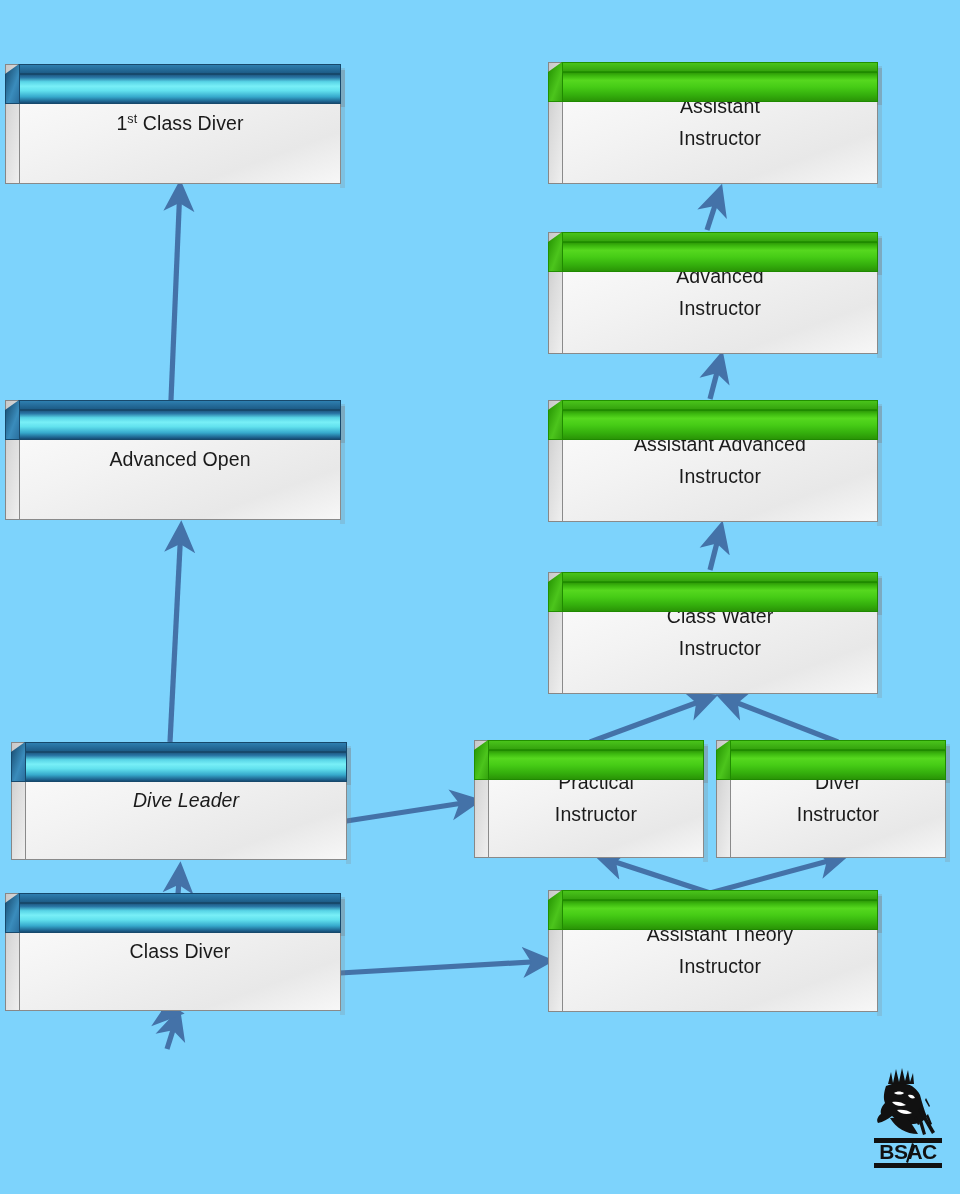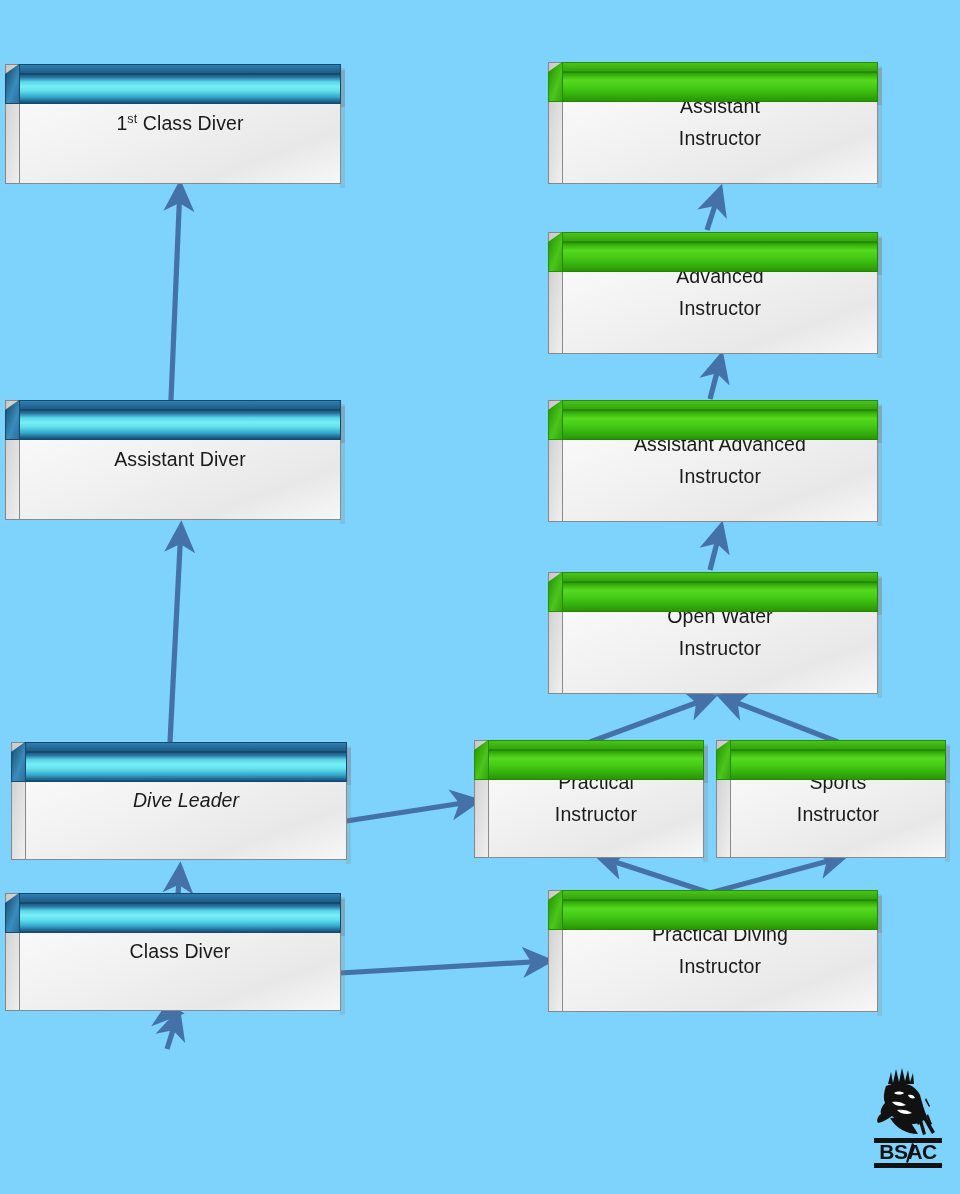--- a/index.html
+++ b/index.html
@@ -210,21 +210,21 @@
       <div class="cap-top"></div>
       <div class="cap-front"></div>
       <div class="cap-left"></div>
     </div>
   </div>
 
   <div class="node blue" style="left:5px; top:400px; width:336px; height:120px;">
     <div class="body-shadow"></div>
     <div class="body-side"></div>
     <div class="body-face">
-      <div class="label-line">Assistant Diver</div>
+      <div class="label-line">Advanced Open</div>
     </div>
     <div class="cap">
       <div class="cap-shadow"></div>
       <div class="cap-top"></div>
       <div class="cap-front"></div>
       <div class="cap-left"></div>
     </div>
   </div>
 
   <div class="node blue" style="left:11px; top:742px; width:336px; height:118px;font-style:italic;">
@@ -298,21 +298,21 @@
       <div class="cap-top"></div>
       <div class="cap-front"></div>
       <div class="cap-left"></div>
     </div>
   </div>
 
   <div class="node green" style="left:548px; top:572px; width:330px; height:122px;">
     <div class="body-shadow"></div>
     <div class="body-side"></div>
     <div class="body-face">
-      <div class="label-line">Open Water</div>
+      <div class="label-line">Class Water</div>
       <div class="label-line">Instructor</div>
     </div>
     <div class="cap">
       <div class="cap-shadow"></div>
       <div class="cap-top"></div>
       <div class="cap-front"></div>
       <div class="cap-left"></div>
     </div>
   </div>
 
@@ -328,36 +328,36 @@
       <div class="cap-top"></div>
       <div class="cap-front"></div>
       <div class="cap-left"></div>
     </div>
   </div>
 
   <div class="node green" style="left:716px; top:740px; width:230px; height:118px;">
     <div class="body-shadow"></div>
     <div class="body-side"></div>
     <div class="body-face">
-      <div class="label-line">Sports</div>
+      <div class="label-line">Diver</div>
       <div class="label-line">Instructor</div>
     </div>
     <div class="cap">
       <div class="cap-shadow"></div>
       <div class="cap-top"></div>
       <div class="cap-front"></div>
       <div class="cap-left"></div>
     </div>
   </div>
 
   <div class="node green" style="left:548px; top:890px; width:330px; height:122px;">
     <div class="body-shadow"></div>
     <div class="body-side"></div>
     <div class="body-face">
-      <div class="label-line">Practical Diving</div>
+      <div class="label-line">Assistant Theory</div>
       <div class="label-line">Instructor</div>
     </div>
     <div class="cap">
       <div class="cap-shadow"></div>
       <div class="cap-top"></div>
       <div class="cap-front"></div>
       <div class="cap-left"></div>
     </div>
   </div>
 

